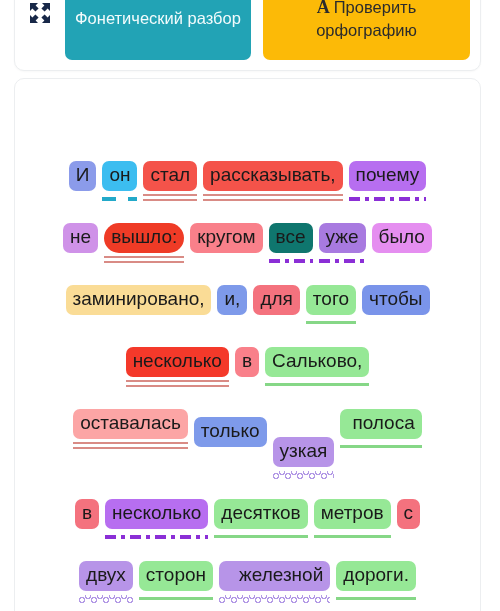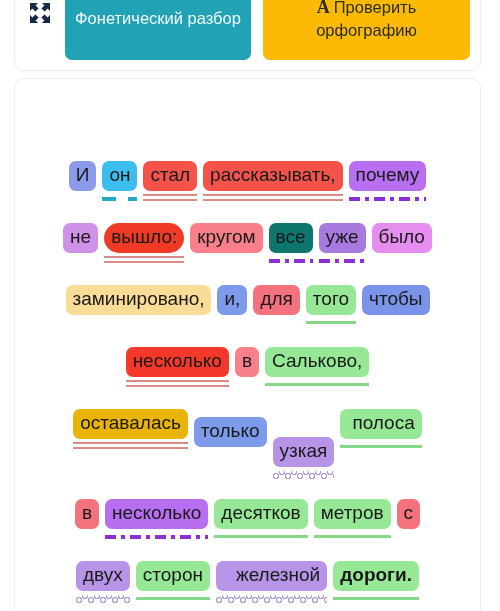--- a/index.html
+++ b/index.html
@@ -280,21 +280,21 @@
         </div>
         <div class="word-wrap">
           <span class="chip" style="background: rgb(150, 232, 150);">Сальково,</span>
           <div class="rule r-single-green">
             <i></i>
           </div>
         </div>
       </div>
       <div class="line">
         <div class="word-wrap">
-          <span class="chip" style="background: #eab308;">оставалась</span>
+          <span class="chip" style="background: #fca5a5;">оставалась</span>
           <div class="rule r-double-red">
             <i></i>
             <i></i>
           </div>
         </div>
         <div class="word-wrap">
           <span class="chip" style="background: rgb(126, 154, 234); margin-top: 8px;">только</span>
           <div class="rule r-none"></div>
         </div>
         <div class="word-wrap">
@@ -343,20 +343,20 @@
           <span class="chip" style="background: rgb(150, 232, 150);">сторон</span>
           <div class="rule r-single-green">
             <i></i>
           </div>
         </div>
         <div class="word-wrap">
           <span class="chip" style="background: rgb(183, 148, 232); padding-left: 20px;">железной</span>
           <div class="rule r-wave-purple"></div>
         </div>
         <div class="word-wrap">
-          <span class="chip" style="background: rgb(150, 232, 150); font-weight: bold;">дороги.</span>
+          <span class="chip" style="background: rgb(150, 232, 150);">дороги.</span>
           <div class="rule r-single-green">
             <i></i>
           </div>
         </div>
       </div>
     </div>
 </div>
 
 </body></html>

